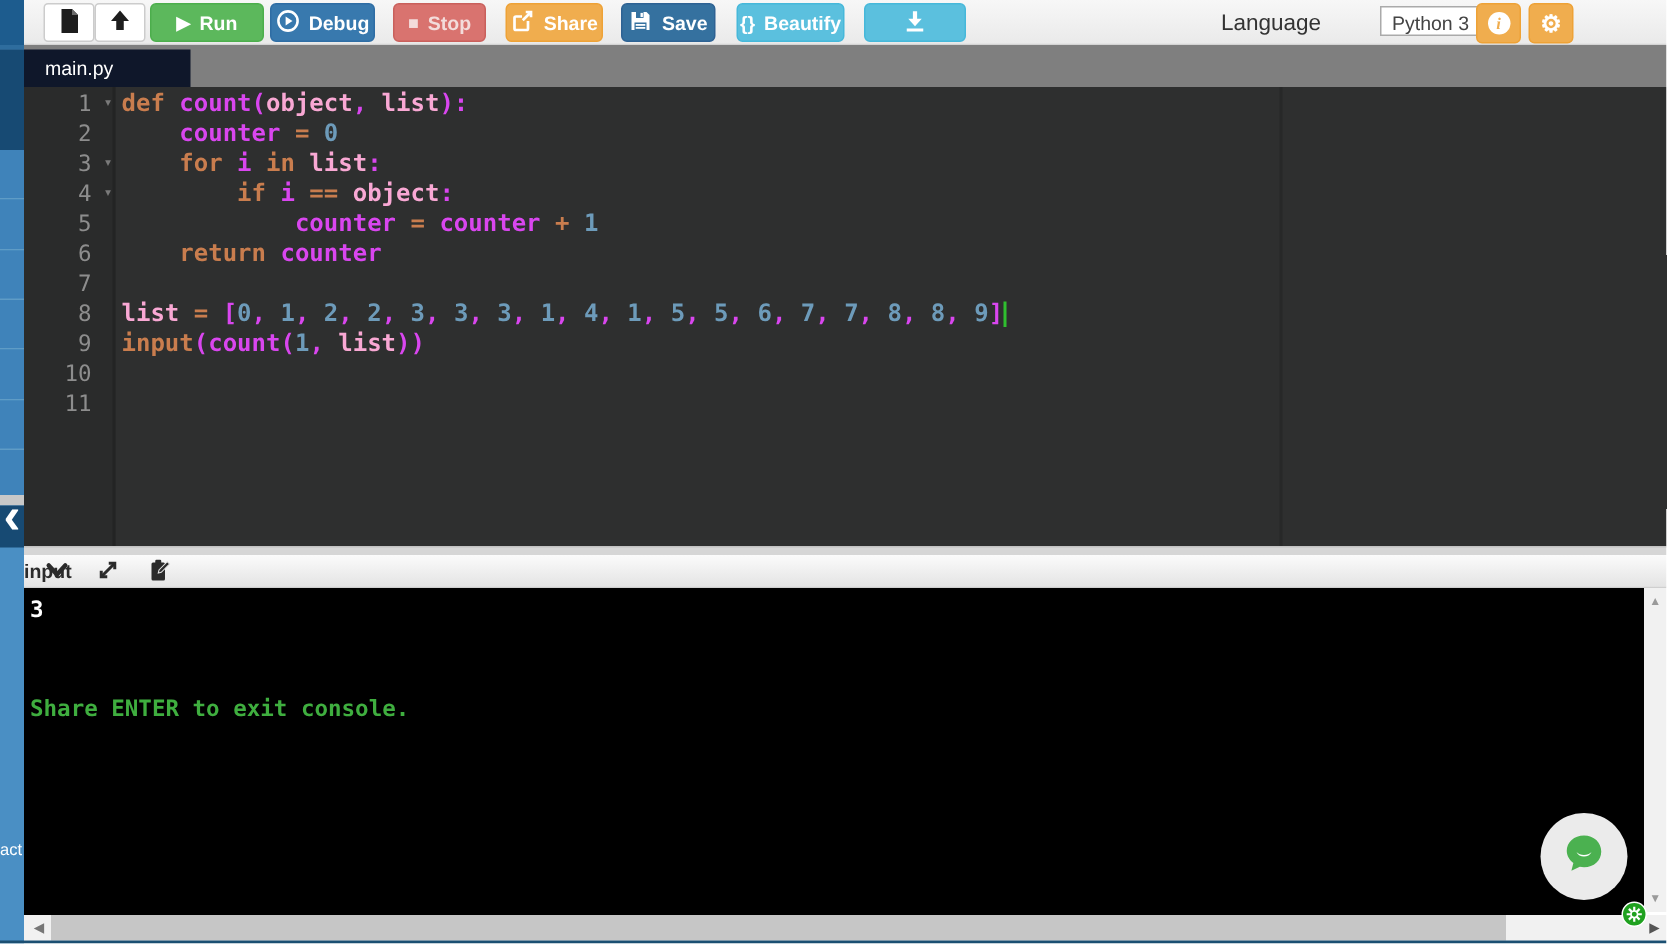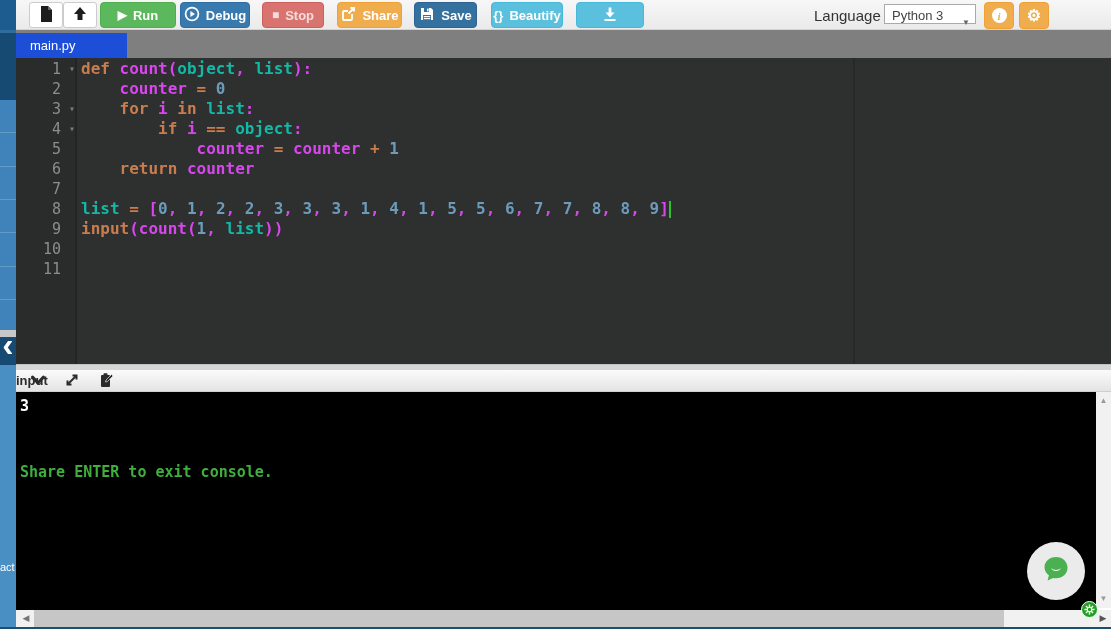--- a/index.html
+++ b/index.html
@@ -23,47 +23,47 @@
   .btn-run { left:84px; width:76px; background:#5cb85c; border:1px solid #4cae4c; }
   .btn-debug { left:164px; width:70px; background:#3879ae; border:1px solid #2e6da4; }
   .btn-stop { left:246px; width:62px; background:#d9736f; border:1px solid #c9605c; color:#f3dcdb; }
   .btn-share { left:321px; width:65px; background:#f0ad4e; border:1px solid #eea236; }
   .btn-save { left:398px; width:63px; background:#35719f; border:1px solid #2e6293; }
   .btn-beautify { left:475px; width:72px; background:#5bc0de; border:1px solid #46b8da; }
   .btn-download { left:560px; width:68px; background:#5bc0de; border:1px solid #46b8da; }
   .tbtn .glyph { font-size:12px; line-height:1; }
   .braces { font-weight:bold; font-size:13px; }
   .lang-label { position:absolute; left:798px; top:7px; font-size:15px; color:#333; }
-  .lang-select { position:absolute; left:868px; top:4px; width:92px; height:20px; background:#fff;
+  .lang-select { position:absolute; left:904px; top:4px; width:92px; height:20px; background:#fff;
     border:1px solid #aaa; font-size:13px; color:#444; line-height:21px; padding-left:7px; cursor:pointer; }
   .lang-caret { position:absolute; right:5px; top:7px; font-size:8px; color:#666; }
   .btn-info { left:968px; width:30px; height:27px; background:#f0ad4e; border:1px solid #eea236; }
   .info-disc { width:15px; height:15px; background:#fff; border-radius:50%; color:#f0ad4e;
     font-size:11px; font-weight:bold; font-style:italic; font-family:"Liberation Serif",serif;
     display:flex; align-items:center; justify-content:center; }
   .btn-gear { left:1003px; width:30px; height:27px; background:#f0ad4e; border:1px solid #eea236; font-size:16px; }
 
   
   .tabbar { position:absolute; left:16px; top:30px; width:1095px; height:28px; background:#7f7f7f; }
-  .tab { position:absolute; left:0; top:3px; width:111px; height:25px; background:#1d4ed8; color:#fff;
+  .tab { position:absolute; left:0; top:3px; width:111px; height:25px; background:#0f172a; color:#fff;
     font-size:13px; line-height:25px; padding-left:14px; cursor:pointer; }
 
   
   .editor { position:absolute; left:16px; top:58px; width:1095px; height:306px; background:#2e2f2f; }
   .gutter-bg { position:absolute; left:0; top:0; width:61px; height:100%; background:#2a2b2b;
     border-right:2px solid #232424; }
   .print-margin { position:absolute; left:837px; top:0; width:2px; height:100%; background:#272828; }
   .rows { position:relative; padding-top:1px; }
   .ed-row { display:flex; height:20px; }
   .gutter-cell { position:relative; width:61px; flex:none; text-align:right; padding-right:16px;
     font-family:"DejaVu Sans Mono", monospace; font-size:15px; line-height:20px; color:#8d8d8d; }
   .fold { position:absolute; right:2px; top:0; font-size:10px; color:#7a7a7a; line-height:20px; }
   .code-cell { padding-left:4px; font-family:"DejaVu Sans Mono", monospace; font-size:16px;
     font-weight:bold; line-height:20px; white-space:pre; color:#d8d8d8; }
-  .t-k { color:#c97d4e;text-align:center; } .t-v { color:#14b8a6; } .t-n { color:#6d9bba; } .t-p { color:#d946ef; }
+  .t-k { color:#c97d4e;text-align:center; } .t-v { color:#f9a8d4; } .t-n { color:#6d9bba; } .t-p { color:#d946ef; }
   .cursor { display:inline-block; width:2px; height:17px; background:#2fbf2f; vertical-align:text-bottom; }
 
   
   .splitter { position:absolute; left:16px; top:364px; width:1095px; height:6px; background:#d6d6d6; border-top:1px solid #c2c2c2; }
   .con-header { position:absolute; left:16px; top:370px; width:1095px; height:22px;
     background:linear-gradient(#fbfbfb,#e4e4e4); border-bottom:1px solid #cfcfcf; }
   .con-title { position:absolute; left:0; right:0; top:3px; text-align:left; font-size:13px;
     font-weight:bold; color:#2b2b2b; }
   .con-icons { position:absolute; left:14px; top:2px; display:flex; gap:16px; }
   .con-icon { width:18px; height:18px; cursor:pointer; }

